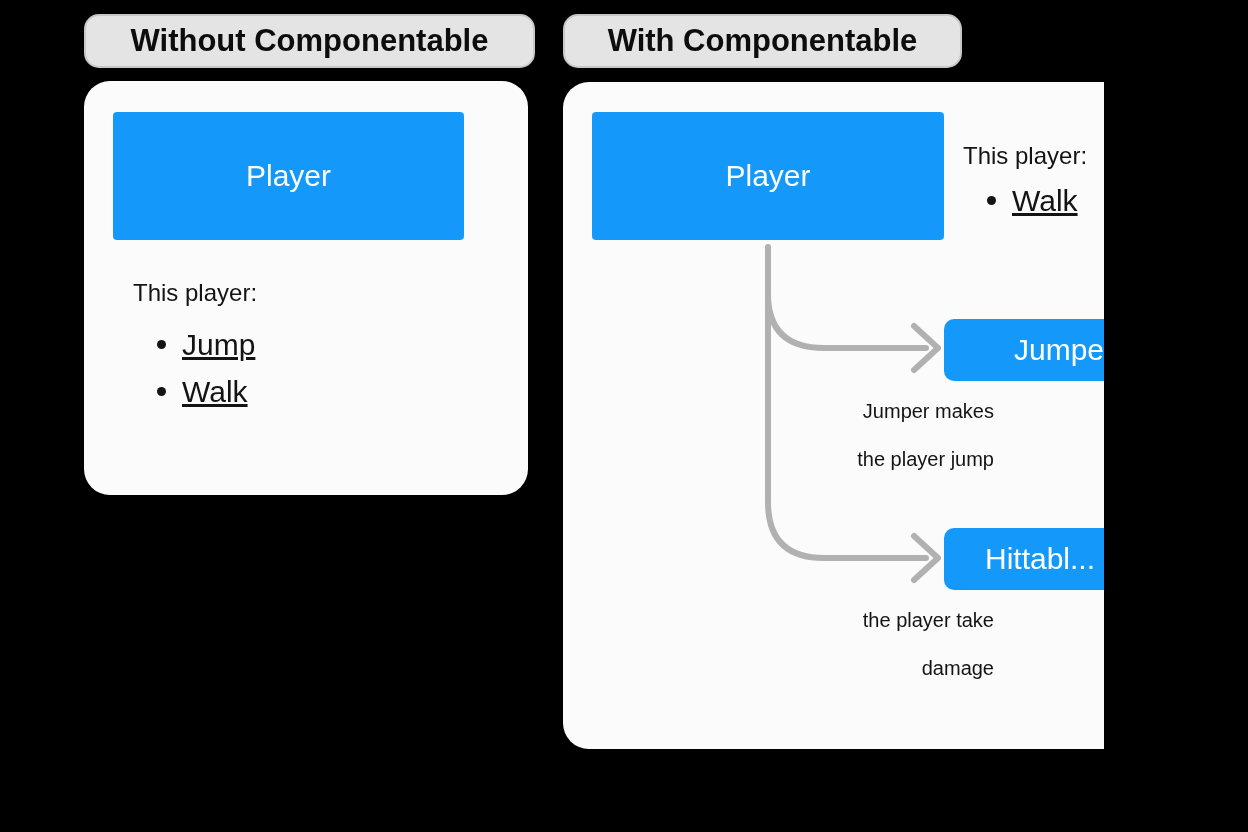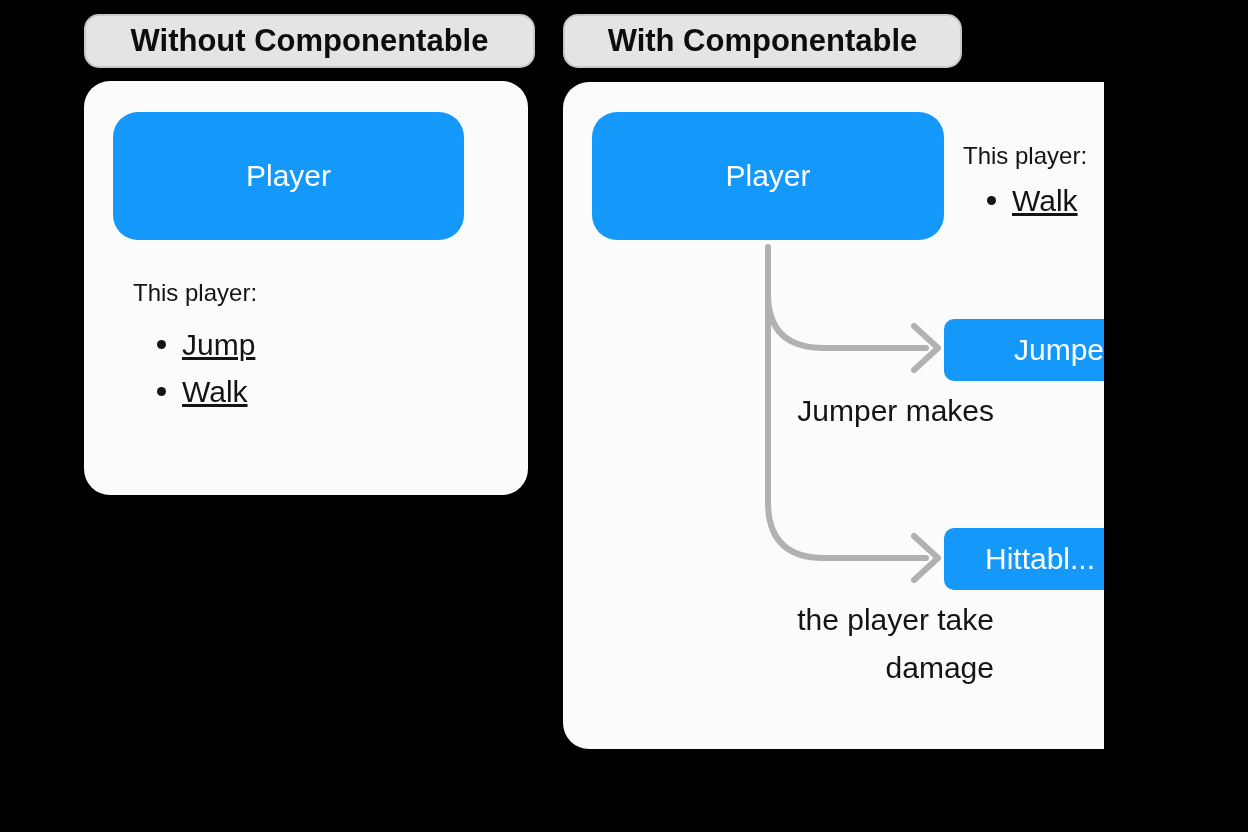--- a/index.html
+++ b/index.html
@@ -22,42 +22,42 @@
   .panel{
     position:absolute;background:var(--panel-bg,#fbfbfb);
     border-radius:26px;
   }
   #panel-left{left:84px;top:81px;width:444px;height:414px;}
   #panel-right{left:563px;top:82px;width:605px;height:667px;}
   .node{
     position:absolute;background:var(--accent-blue,#1499fb);
     color:var(--node-text,#fff);
     display:flex;align-items:center;justify-content:center;
-    font-size:30px;border-radius:25px;white-space:nowrap;
+    font-size:30px;border-radius:4px;white-space:nowrap;
   }
   #node-player-left{left:113px;top:112px;width:351px;height:128px;}
   #node-player-right{left:592px;top:112px;width:352px;height:128px;}
   #node-jumper{left:944px;top:319px;width:192px;height:62px;border-radius:10px;font-size:30px;padding-left:24px;}
   #node-hittable{left:944px;top:528px;width:192px;height:62px;border-radius:10px;font-size:30px;text-align:center;}
   .textblock{position:absolute;font-size:24px;line-height:36px;}
   #left-list-intro{left:133px;top:275px;}
   #right-list-intro{left:963px;top:138px;}
   .blist{position:absolute;}
   #left-list{left:133px;top:321px;}
   #right-list{left:963px;top:177px;}
   .brow{display:flex;align-items:center;height:47px;font-size:30px;text-decoration:underline;}
   .dot{
     width:9px;height:9px;border-radius:50%;
     background:var(--text,#141414);
     margin-left:24px;flex:0 0 auto;
   }
   .btxt{margin-left:16px;white-space:nowrap;}
   .caption{
     position:absolute;text-align:right;
-    font-size:30px;line-height:48px;white-space:nowrap;
+    font-size:20px;line-height:48px;white-space:nowrap;
   }
   #caption-jumper{right:110px;top:387px;}
   #caption-hittable{right:110px;top:596px;}
   #connector-layer{position:absolute;left:0;top:0;pointer-events:none;}
   .connector{
     fill:none;stroke:var(--connector,#b1b1b1);stroke-width:6;
     stroke-linecap:round;stroke-linejoin:round;
   }
 </style>
 </head>
@@ -113,20 +113,21 @@
       <span class="btxt">Walk</span>
     </div>
   </div>
 
   <div class="node" id="node-jumper">
     <span>Jumper</span>
   </div>
 
   <div class="caption" id="caption-jumper">
     <div>Jumper makes</div>
+    <div>the player jump</div>
   </div>
 
   <div class="node" id="node-hittable">
     <span>Hittabl...</span>
   </div>
 
   <div class="caption" id="caption-hittable">
     <div>the player take</div>
     <div>damage</div>
   </div>

